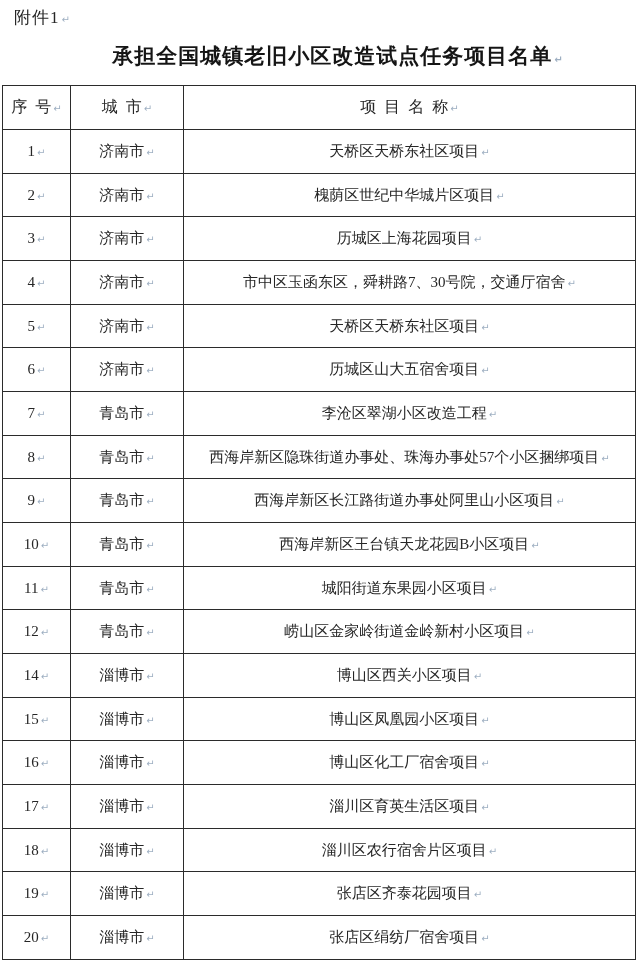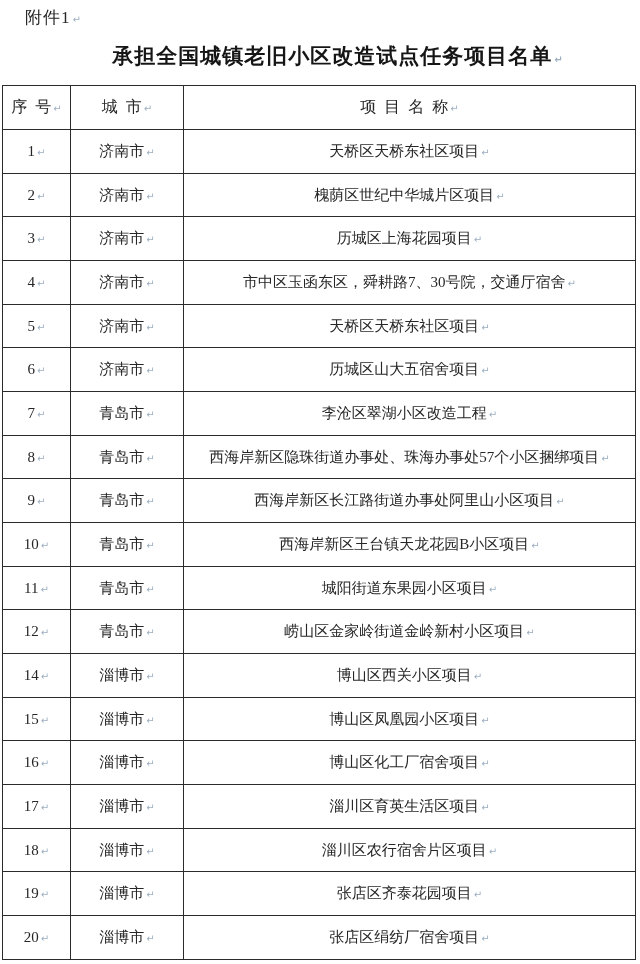--- a/index.html
+++ b/index.html
@@ -12,21 +12,21 @@
     width: 640px;
     height: 964px;
     background: #ffffff;
     overflow: hidden;
     font-family: "Liberation Serif", "DejaVu Serif", serif;
     color: #262626;
   }
   .attachment {
     position: absolute;
     top: 6px;
-    left: 25px;
+    left: 14px;
     font-size: 17px;
     letter-spacing: 1px;
     color: #262626;
   }
   .doc-title {
     position: absolute;
     top: 42px;
     left: 0;
     width: 100%;
     text-align: center;

